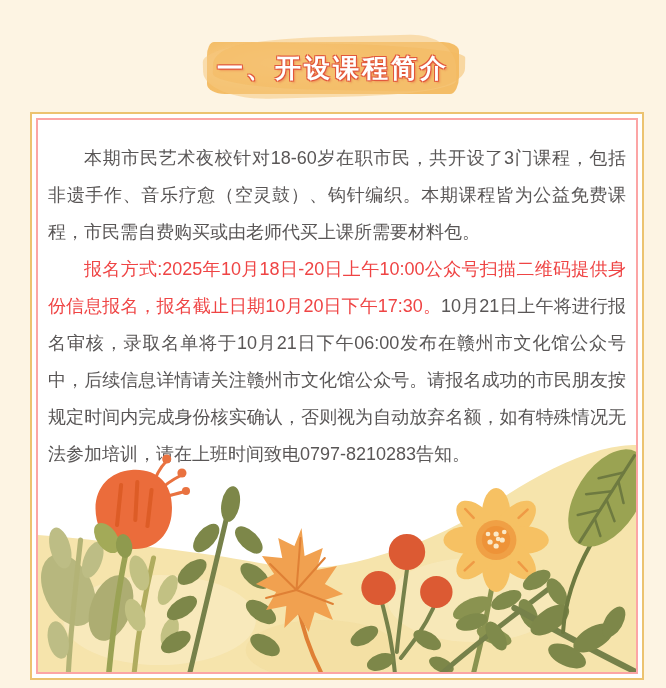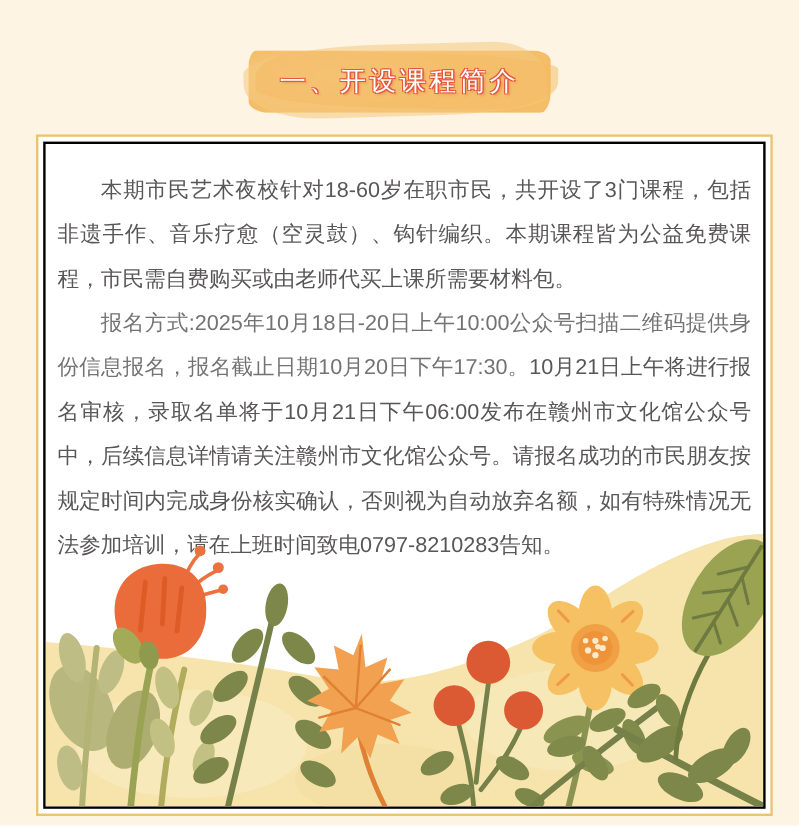--- a/index.html
+++ b/index.html
@@ -25,50 +25,50 @@
     border-radius:45% 18% 38% 26% / 36% 55% 22% 48%;
     transform:rotate(-1.6deg);
   }
   .banner::after{
     content:"";position:absolute;inset:2px -6px 4px 6px;
     background:#f3ba60;opacity:.5;z-index:-1;
     border-radius:20% 48% 26% 40% / 50% 24% 52% 30%;
     transform:rotate(1.2deg);
   }
   .banner-title{
-    color:#ffffff;font-size:22px;font-weight:normal;letter-spacing:3px;
+    color:#ffffff;font-size:26px;font-weight:bold;letter-spacing:3px;
     text-shadow:-1px -1px 0 #e2573c,1px -1px 0 #e2573c,-1px 1px 0 #e2573c,
                  1px 1px 0 #e2573c,2px 2px 2px rgba(226,87,60,.45);
     white-space:nowrap;
   }
   
   .card-outer{
     position:absolute;left:30px;top:112px;
     width:602px;height:556px;
     border:2px solid #ecc370;
     background:#ffffff;
     padding:4px;
     box-sizing:content-box;
   }
   .card-inner{
     width:100%;height:100%;
-    border:2px solid #000000;
+    border:2px solid #fca5a5;
     box-sizing:border-box;
     background:#ffffff;
     position:relative;
     overflow:hidden;
   }
   .card-text{
     position:absolute;top:20px;left:10px;right:10px;
     font-size:18px;line-height:37px;
     color:#595656;
     text-align:justify;
   }
   .card-text p{margin:0;text-indent:2em;}
-  .highlight{color:#737373;}
+  .highlight{color:#ef4444;}
   
   .illustration{
     position:absolute;left:0;right:0;bottom:0;height:232px;
   }
   .illustration svg{display:block;width:100%;height:100%;}
 </style>
 </head>
 <body>
 
 <div class="banner">

